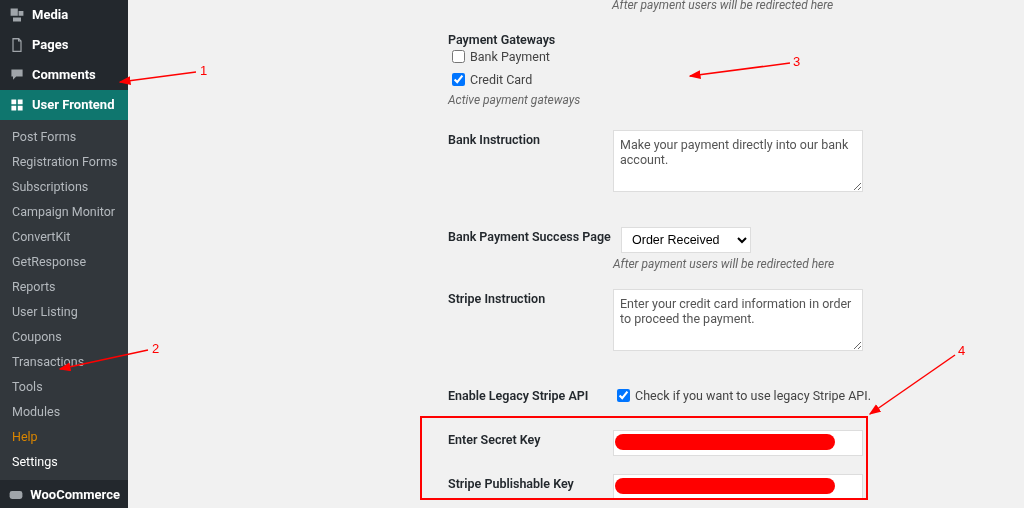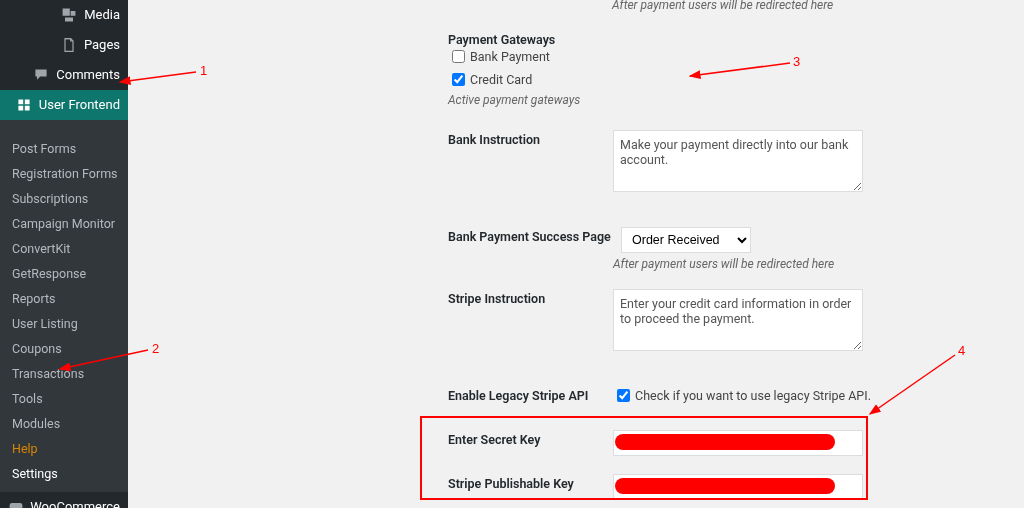--- a/index.html
+++ b/index.html
@@ -23,37 +23,37 @@
     font-size: 13px;
   }
   .side-item {
     display: flex;
     align-items: center;
     padding: 6px 8px;
     color: #eee;
     cursor: pointer;
     line-height: 1.2;
   }
-  .side-item.top { font-weight: 400; color: #fff; justify-content: flex-end; }
+  .side-item.top { font-weight: 700; color: #fff; }
   .side-item .ic {
     width: 18px; height: 18px;
     margin-right: 6px;
     display: inline-flex; align-items:center; justify-content:center;
     color:#a0a5aa;
   }
   .side-item.top .ic svg { fill:#a0a5aa; }
   .side-item.active {
     background: #0f766e;
     color: #fff;
   }
   .side-item.active .ic { color:#fff; }
   .side-item.active .ic svg { fill:#fff; }
   .submenu {
     background: #32373c;
-    padding: 16px 0 6px 0;
+    padding: 4px 0 6px 0;
   }
   .sub-item {
     padding: 5px 8px 5px 12px;
     color: #b4b9be;
     cursor: pointer;
     font-size: 12.5px;
   }
   .sub-item.orange { color: #d98500; }
   .sub-item.sel { color: #fff; font-weight:400; }
   .main {

